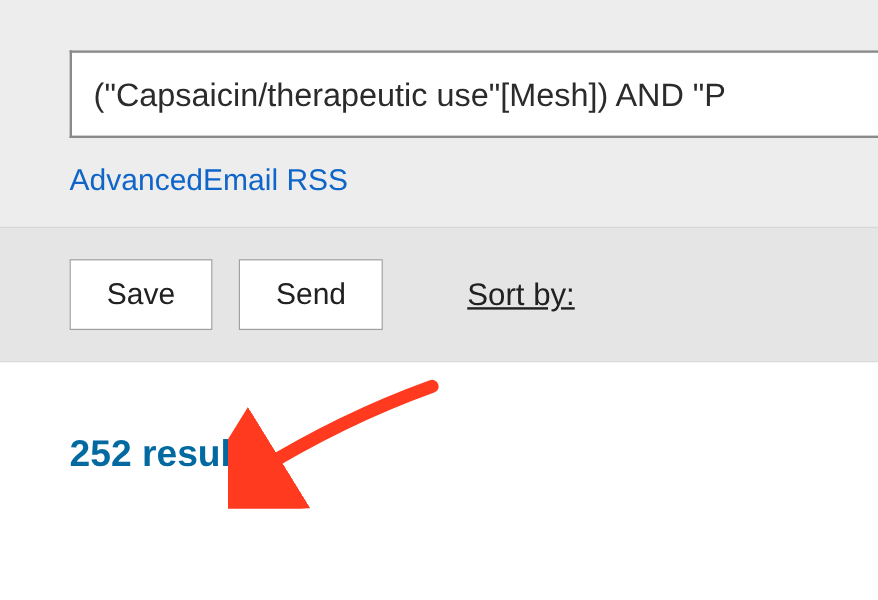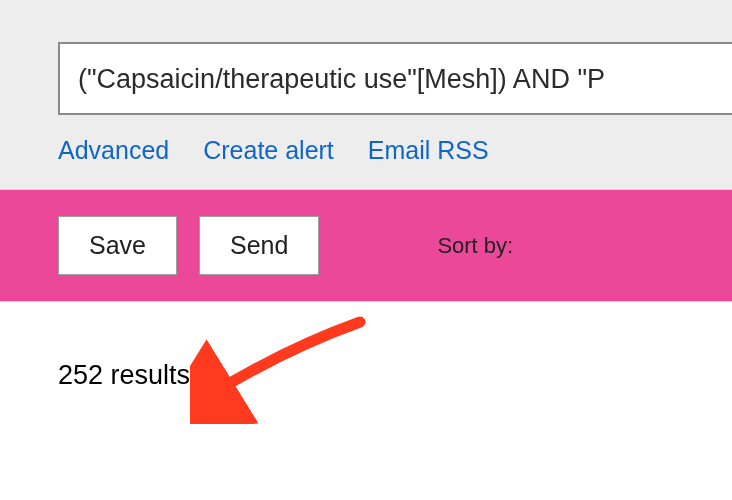--- a/index.html
+++ b/index.html
@@ -21,78 +21,78 @@
     background: #fff;
     font-size: 27px;
     padding: 20px 18px 18px 18px;
     color: #2b2b2b;
     outline: none;
     font-family: inherit;
   }
   .link-row {
     margin-top: 21px;
     display: flex;
-    gap: 34px;
   }
   .link-row a {
     color: #0f66c8;
     text-decoration: none;
     font-size: 25px;
     cursor: pointer;
   }
   .toolbar {
     display: flex;
     align-items: center;
     padding: 26px 0 26px 58px;
     border-bottom: 1px solid #d8d8d8;
-    background: #ec4899;
+    background: #e5e5e5;
   }
   .btn-group { display: flex; gap: 22px; }
   .btn {
     border: 1.6px solid #9f9f9f;
     background: #fff;
     font-size: 25px;
     color: #212121;
     padding: 14px 30px;
     cursor: pointer;
     font-family: inherit;
   }
   .sort-label {
-    margin-left: 118px;
-    font-size: 22px;
+    margin-left: 70px;
+    font-size: 26px;
     line-height: 1.25;
     color: #212121;
+    text-decoration: underline;
   }
   .results-area {
     position: relative;
     padding: 58px 0 0 58px;
     background: #fff;
     height: 210px;
   }
   .results-count {
-    font-size: 27px;
-    color: #000000;
+    font-size: 31px;
+    color: #0369a1;
+    font-weight: bold;
   }
   .arrow {
     position: absolute;
     left: 190px;
     top: 12px;
     width: 180px;
     height: 110px;
     pointer-events: none;
   }
 </style>
 </head>
 <body>
 
 <div class="top-region">
   <input type="text" class="search-box" value="(&quot;Capsaicin/therapeutic use&quot;[Mesh]) AND &quot;P" style="">
   <div class="link-row">
     <a>Advanced</a>
-    <a>Create alert</a>
     <a>Email RSS</a>
   </div>
 </div>
 
 <div class="toolbar">
   <div class="btn-group">
     <button class="btn">Save</button>
     <button class="btn">Send</button>
   </div>
   <div class="sort-label">Sort by:</div>

